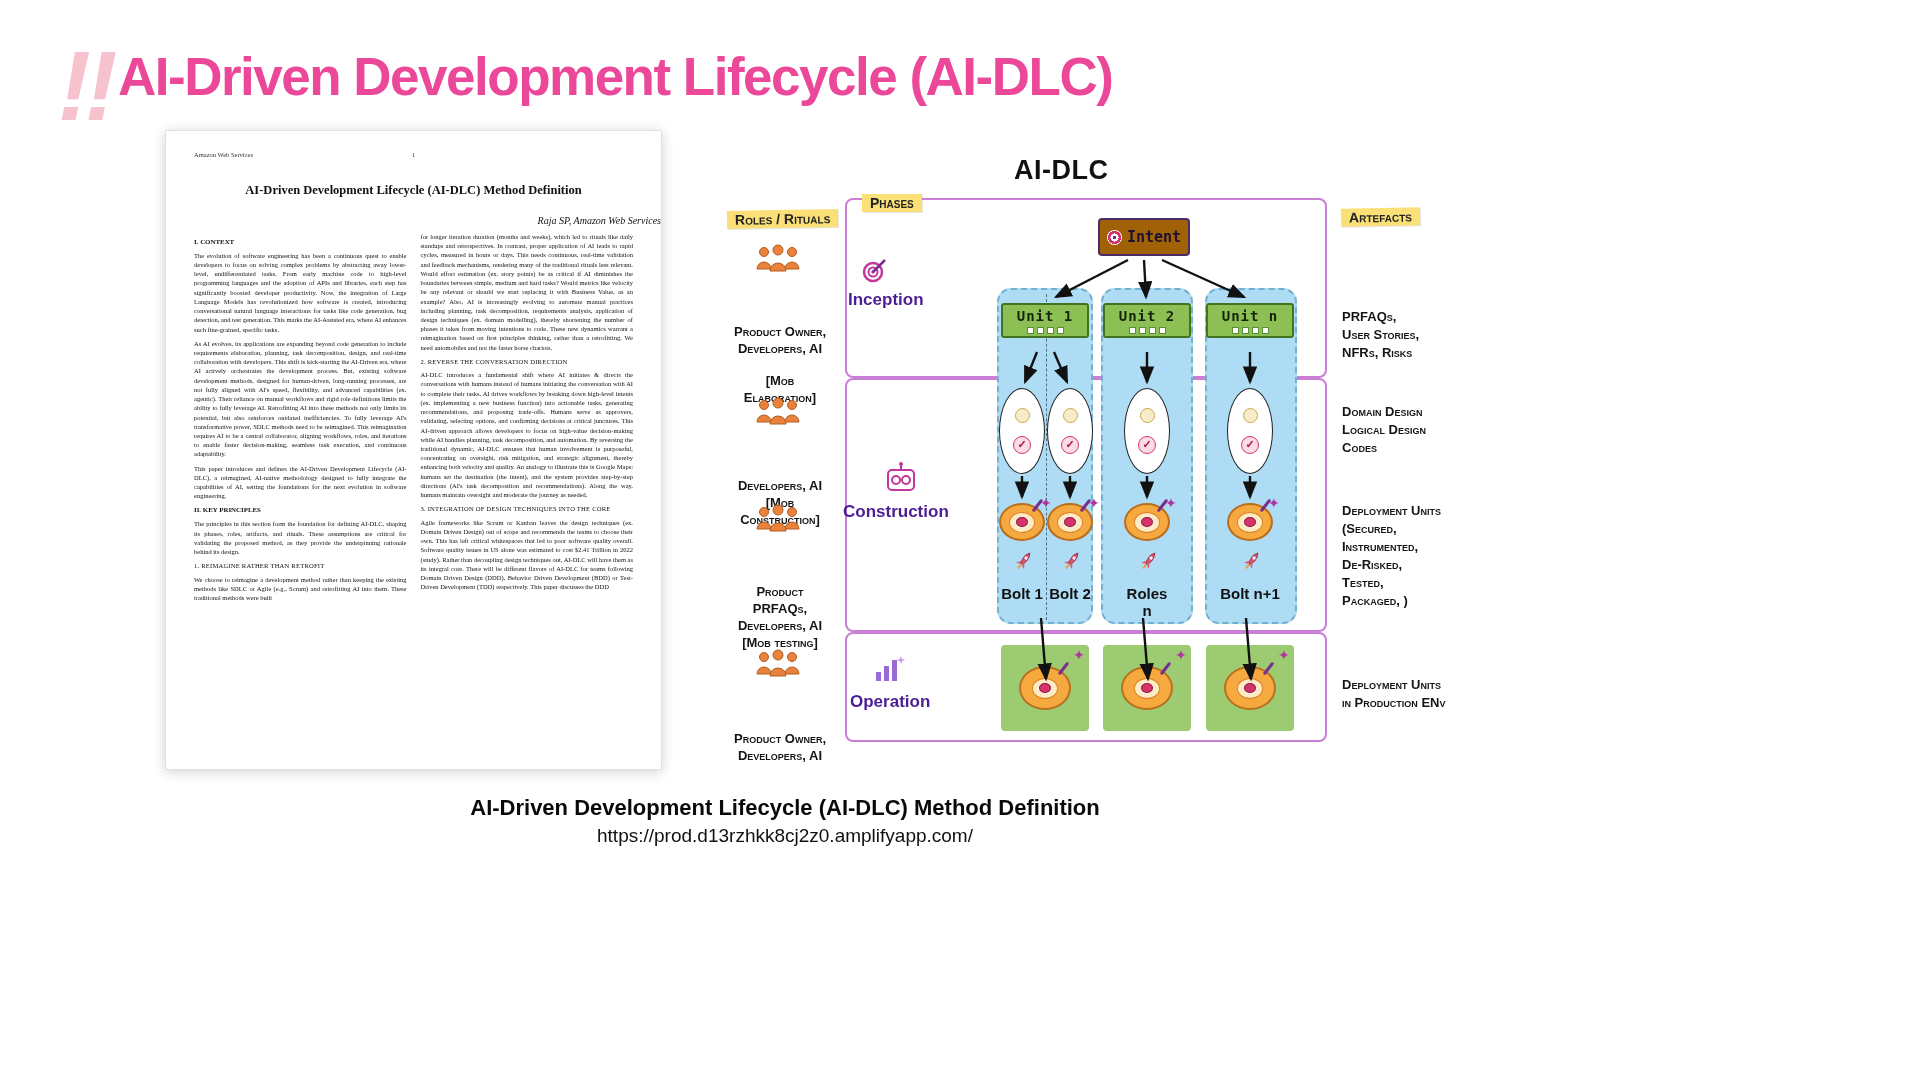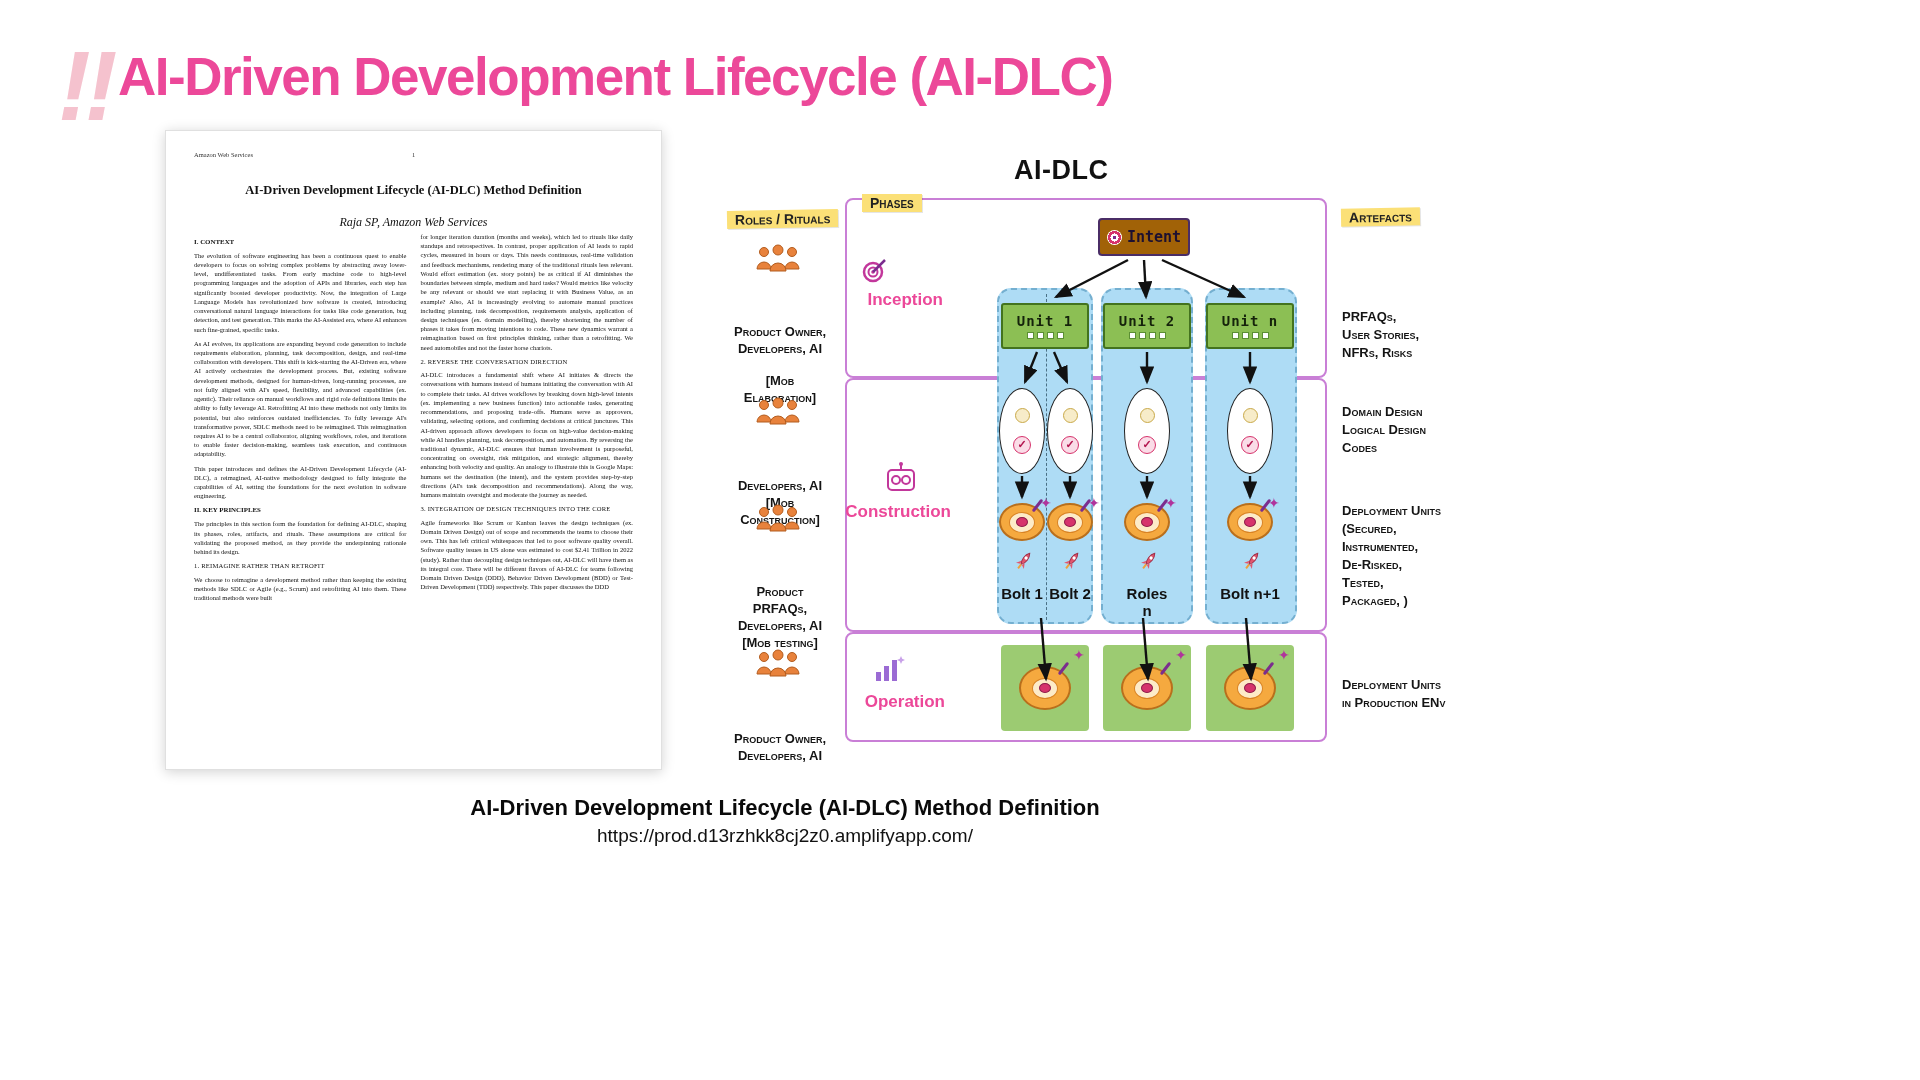--- a/index.html
+++ b/index.html
@@ -10,35 +10,35 @@
   
   .deco { left:58px; top:30px; font-size:98px; font-weight:800; font-style:italic; color:#F5C2CE; z-index:0; letter-spacing:-6px; }
   .slide-title { left:118px; top:46px; font-size:53px; font-weight:800; letter-spacing:-1.5px; color:#ec4899; z-index:1; }
 
   
   .paper { left:165px; top:130px; width:497px; height:640px; background:#fff; border:1px solid #e0e0e0;
            box-shadow:0 2px 12px rgba(0,0,0,.18); font-family:"Liberation Serif", serif; color:#111; z-index:1; }
   .paper-header { position:absolute; top:20px; left:28px; font-size:6.5px; color:#333; }
   .paper-pagenum { position:absolute; top:20px; left:0; right:0; text-align:center; font-size:6.5px; color:#333; }
   .paper-title { position:absolute; top:52px; left:36px; right:36px; text-align:center; font-weight:bold; font-size:12.5px; line-height:1.2; }
-  .paper-author { position:absolute; top:84px; left:0; right:0; text-align:center; font-style:italic; font-size:12px; }
+  .paper-author { position:absolute; top:84px; left:0; right:0; text-align:right; font-style:italic; font-size:10px; }
   .paper-cols { position:absolute; top:101px; left:28px; right:28px; display:flex; gap:14px; }
   .pcol { flex:1; font-size:6.5px; line-height:1.42; text-align:justify; }
   .pcol h4 { font-size:6.9px; margin:5px 0 4px; font-weight:bold; }
   .pcol h5 { font-size:6.6px; margin:5px 0 4px; font-weight:normal; letter-spacing:.2px; }
   .pcol p  { margin-bottom:5px; }
 
   
   .diagram-title { left:1014px; top:155px; width:150px; font-size:27px; font-weight:800; letter-spacing:.5px; z-index:6; }
   .tag { background:#FBE077; font-variant:small-caps; font-weight:700; font-size:14px; padding:1px 8px; color:#222;
          box-shadow:1px 1px 0 rgba(0,0,0,.10); z-index:6; white-space:nowrap; }
   .phase-rect { border:2px solid #C97FD6; border-radius:8px; z-index:1; }
   .band { background:#AEDCF5; border:2px dashed #74AFD0; border-radius:14px; z-index:2; }
   .band-divider { border-left:1.6px dashed #4A7085; width:0; z-index:3; }
-  .unit { width:88px; height:46px; background:#8CBF54; border:2px solid #44731f; border-radius:3px; z-index:4;
+  .unit { width:88px; height:35px; background:#8CBF54; border:2px solid #44731f; border-radius:3px; z-index:4;
           display:flex; flex-direction:column; align-items:center; justify-content:center; gap:3px; }
   .unit .ulabel { font-family:"DejaVu Sans Mono", monospace; font-weight:700; font-size:14px; color:#15230b; letter-spacing:1px; }
   .unit .sq { display:flex; gap:3px; }
   .unit .sq i { width:7px; height:7px; background:#fefefe; border:1px solid #5b8f33; display:block; }
   .intent { left:1098px; top:218px; width:92px; height:38px; background:#a16207; border:2px solid #4a2d66; border-radius:4px;
             display:flex; align-items:center; justify-content:center; gap:5px;
             font-family:"DejaVu Sans Mono", monospace; font-weight:700; font-size:15px; color:#1d1030; z-index:6; }
   .minitarget { width:15px; height:15px; border-radius:50%; flex:0 0 auto;
             background:radial-gradient(circle,#7B2D8E 0 18%,#fff 18% 38%,#D6336C 38% 62%,#fff 62% 80%,#7B2D8E 80% 100%); }
   .flowellipse { width:46px; height:86px; border:1.6px solid #222; border-radius:50%; background:#fff; z-index:4;
@@ -47,21 +47,21 @@
   .c-check { width:18px; height:18px; border-radius:50%; background:#FADCE7; border:1.6px solid #D6336C; color:#B3164F;
              font-size:11px; font-weight:700; display:flex; align-items:center; justify-content:center; }
   .dart { width:46px; height:38px; border-radius:50%; background:#F5A93F; border:2px solid #B96F1C; z-index:4;
           display:flex; align-items:center; justify-content:center; position:absolute; }
   .dart .d2 { width:26px; height:21px; border-radius:50%; background:#FDEBC8; border:1.5px solid #D98324;
               display:flex; align-items:center; justify-content:center; }
   .dart .d3 { width:12px; height:10px; border-radius:50%; background:#D6336C; border:1.5px solid #8E1E4B; }
   .dart .pin { position:absolute; top:-7px; right:4px; width:3px; height:15px; background:#7B2D8E; transform:rotate(38deg); border-radius:2px; }
   .dart.big { width:52px; height:44px; }
   .boltlabel { font-weight:800; font-size:15px; color:#111; text-align:center; z-index:6; }
-  .phaselabel { font-weight:800; font-size:17px; color:#ec4899; text-align:right; z-index:6; }
+  .phaselabel { font-weight:800; font-size:17px; color:#4c1d95; text-align:left; z-index:6; }
   .rolelabel { font-variant:small-caps; font-weight:600; font-size:13px; line-height:1.32; color:#141414;
                text-align:center; white-space:pre-line; width:120px; z-index:6;margin-top:40px; }
   .artlabel { font-variant:small-caps; font-weight:600; font-size:13px; line-height:1.38; color:#141414;
               text-align:left; white-space:pre-line; width:150px; z-index:6; }
   .opbox { width:88px; height:86px; background:#9CCB72; border-radius:4px; z-index:2; }
   .sparkle { color:#B0349C; font-size:14px; z-index:6; line-height:1; }
   .rocket { z-index:4; }
   .peeps { z-index:6; }
 
   

